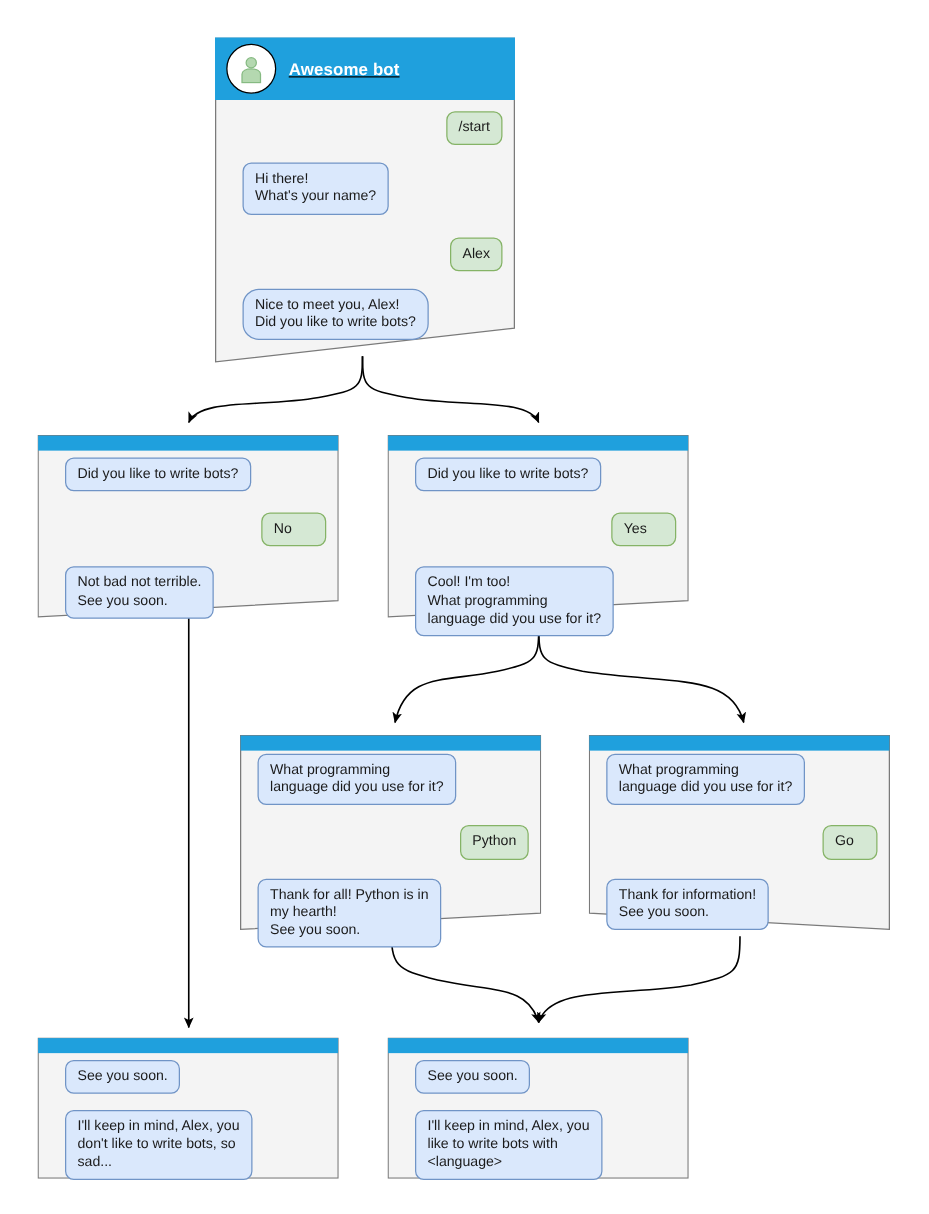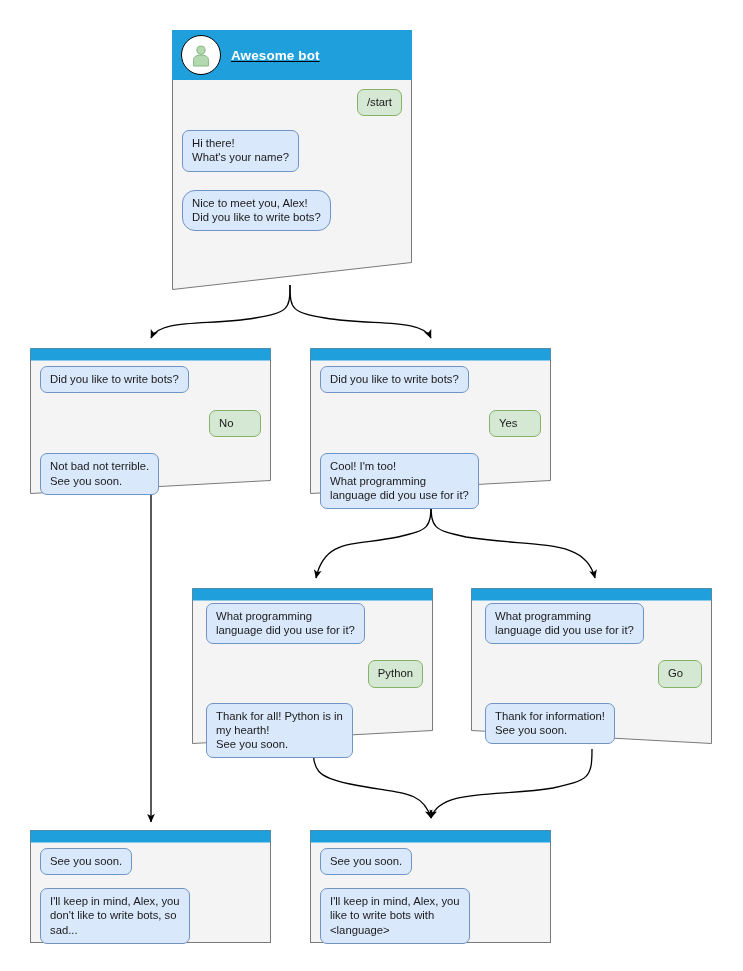--- a/index.html
+++ b/index.html
@@ -40,21 +40,21 @@
     box-sizing: border-box;
     display: flex;
     align-items: center;
     text-decoration: underline;
   }
   .node-content {
     position: absolute;
     left: 0;
     width: 100%;
     box-sizing: border-box;
-    padding: 9px 10px 0 10px;
+    padding: 9px 10px 0 22px;
     display: flex;
     flex-direction: column;
   }
   .bot-title {
     color: #ffffff;
     font-size: 13.5px;
     font-weight: bold;
     margin-left: 10px;
     letter-spacing: .1px;
   }
@@ -136,20 +136,23 @@
       <span class="bot-title">Awesome bot</span>
     </div>
     <div class="node-content" style="top:50px;">
       <div class="row right" style="margin-bottom:14px;">
         <div class="bubble user">/start</div>
       </div>
       <div class="row left" style="margin-bottom:18px;align-items:flex-end;">
         <div class="bubble bot">Hi there!
 What's your name?</div>
       </div>
+      <div class="row right" style="margin-bottom:14px;">
+        <div class="bubble user">Alex</div>
+      </div>
       <div class="row left">
         <div class="bubble bot" style="max-width:175px;border-radius:13px;">Nice to meet you, Alex!
 Did you like to write bots?</div>
       </div>
     </div>
   </div>
 
   <div class="node" style="left:30px; top:348px; width:241px; height:140px;">
     <svg width="241" height="148" viewBox="0 0 241 148" style="position:absolute;left:0;top:0;">
       <polygon points="0.5,0.5 240.5,0.5 240.5,132.5 0.5,145.5" fill="#f4f4f4" stroke="#7a7a7a" stroke-width="1"></polygon>

